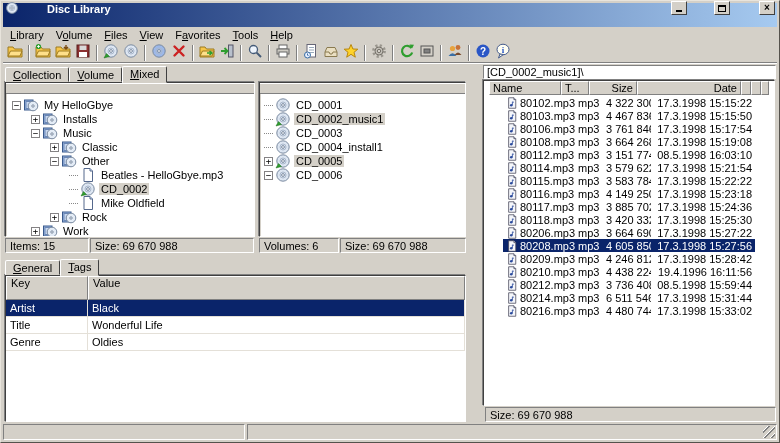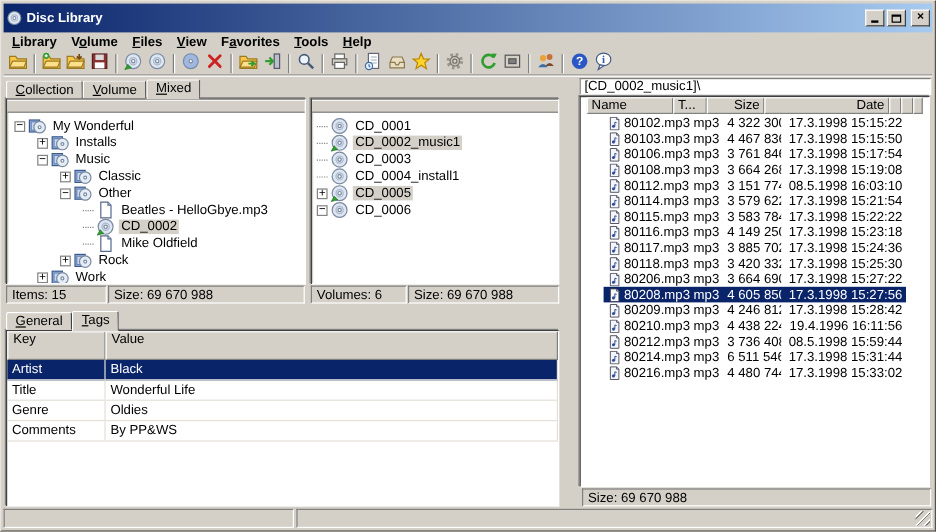--- a/index.html
+++ b/index.html
@@ -1,28 +1,28 @@
 <!DOCTYPE html>
 <html><head>
 <meta charset="utf-8">
 <style>
   html,body{margin:0;padding:0;background:#808080;font-family:"Liberation Sans",sans-serif;}
   *{box-sizing:border-box;}
   .window{width:780px;height:443px;background:#d4d0c8;border:1px solid #55524c;
     border-top-color:#e8e4dc;border-left-color:#e8e4dc;padding:2px;display:flex;flex-direction:column;font-size:11px;color:#000;}
   
-  .titlebar{height:18px;background:linear-gradient(to right,#0a246a,#a6caf0);display:flex;align-items:center;padding:12px 2px;flex:0 0 auto;}
+  .titlebar{height:18px;background:linear-gradient(to right,#0a246a,#a6caf0);display:flex;align-items:flex-end;padding:12px 2px;flex:0 0 auto;gap:25px;}
   .titlebar .app-icon{width:14px;height:14px;margin-right:3px;flex:0 0 auto;}
   .titlebar .title{color:#fff;font-weight:bold;font-size:11px;flex:1;white-space:nowrap;}
   .tb-btn{width:16px;height:14px;background:#d4d0c8;border:1px solid;border-color:#fff #404040 #404040 #fff;
     margin-left:2px;display:flex;align-items:center;justify-content:center;font-size:10px;line-height:10px;font-weight:bold;padding:0;}
   .glyph-min{width:6px;height:2px;background:#000;margin-top:6px;}
   .glyph-max{width:8px;height:7px;border:1px solid #000;border-top-width:2px;}
   
-  .menubar{height:15px;display:flex;align-items:center;padding:1px 1px 0 1px;flex:0 0 auto;font-weight:bold;}
+  .menubar{height:15px;display:flex;align-items:center;padding:1px 1px 0 1px;flex:0 0 auto;}
   .menu-item{padding:1px 6px;white-space:nowrap;}
   .menu-item u{text-decoration:underline;}
   
   .toolbar{height:22px;display:flex;align-items:center;padding:1px 2px;border-bottom:1px solid #fff;box-shadow:0 -1px 0 #808080 inset;flex:0 0 auto;}
   .tool-btn{width:20px;height:20px;display:flex;align-items:center;justify-content:center;background:transparent;border:none;padding:0;}
   .tool-btn svg{width:16px;height:16px;}
   .tool-sep{width:2px;height:16px;border-left:1px solid #808080;border-right:1px solid #fff;margin:0 3px;}
   
   .content{flex:1;display:flex;min-height:0;padding-top:1px;}
   .left-area{width:464px;display:flex;flex-direction:column;flex:0 0 auto;}
@@ -294,21 +294,21 @@
                 <span class="t-ind" style="width: 6px;"></span>
                 <span class="expander">−</span>
                 <span class="ticon">
                   <svg viewBox="0 0 16 16" xmlns="http://www.w3.org/2000/svg">
                     <rect x="1.5" y="3" width="8.5" height="10" fill="#9cb8e4" stroke="#3a5a8c"></rect>
                     <rect x="3" y="4.5" width="5.5" height="7" fill="#c8d8f0" stroke="#6a86b4"></rect>
                     <circle cx="10" cy="9" r="4.8" fill="#e4ecf6" stroke="#7a8aa0"></circle>
                     <circle cx="10" cy="9" r="1.2" fill="#fff" stroke="#7a8aa0"></circle>
                   </svg>
                 </span>
-                <span class="tlabel">My Wonderful</span>
+                <span class="tlabel">My HelloGbye</span>
               </div>
               <div class="trow">
                 <span class="t-ind" style="width: 25px;"></span>
                 <span class="expander">+</span>
                 <span class="ticon">
                   <svg viewBox="0 0 16 16" xmlns="http://www.w3.org/2000/svg">
                     <rect x="1.5" y="3" width="8.5" height="10" fill="#9cb8e4" stroke="#3a5a8c"></rect>
                     <rect x="3" y="4.5" width="5.5" height="7" fill="#c8d8f0" stroke="#6a86b4"></rect>
                     <circle cx="10" cy="9" r="4.8" fill="#e4ecf6" stroke="#7a8aa0"></circle>
                     <circle cx="10" cy="9" r="1.2" fill="#fff" stroke="#7a8aa0"></circle>
@@ -524,24 +524,20 @@
                 <div class="cell kcol">Artist</div>
                 <div class="cell vcol">Black</div>
               </div>
               <div class="kv-row">
                 <div class="cell kcol">Title</div>
                 <div class="cell vcol">Wonderful Life</div>
               </div>
               <div class="kv-row">
                 <div class="cell kcol">Genre</div>
                 <div class="cell vcol">Oldies</div>
-              </div>
-              <div class="kv-row">
-                <div class="cell kcol">Comments</div>
-                <div class="cell vcol">By PP&amp;WS</div>
               </div>
             </div>
         </div>
       </div>
     </div>
 
     <div class="v-splitter"></div>
 
     <div class="right-area">
       <div class="pathbar">[CD_0002_music1]\</div>

